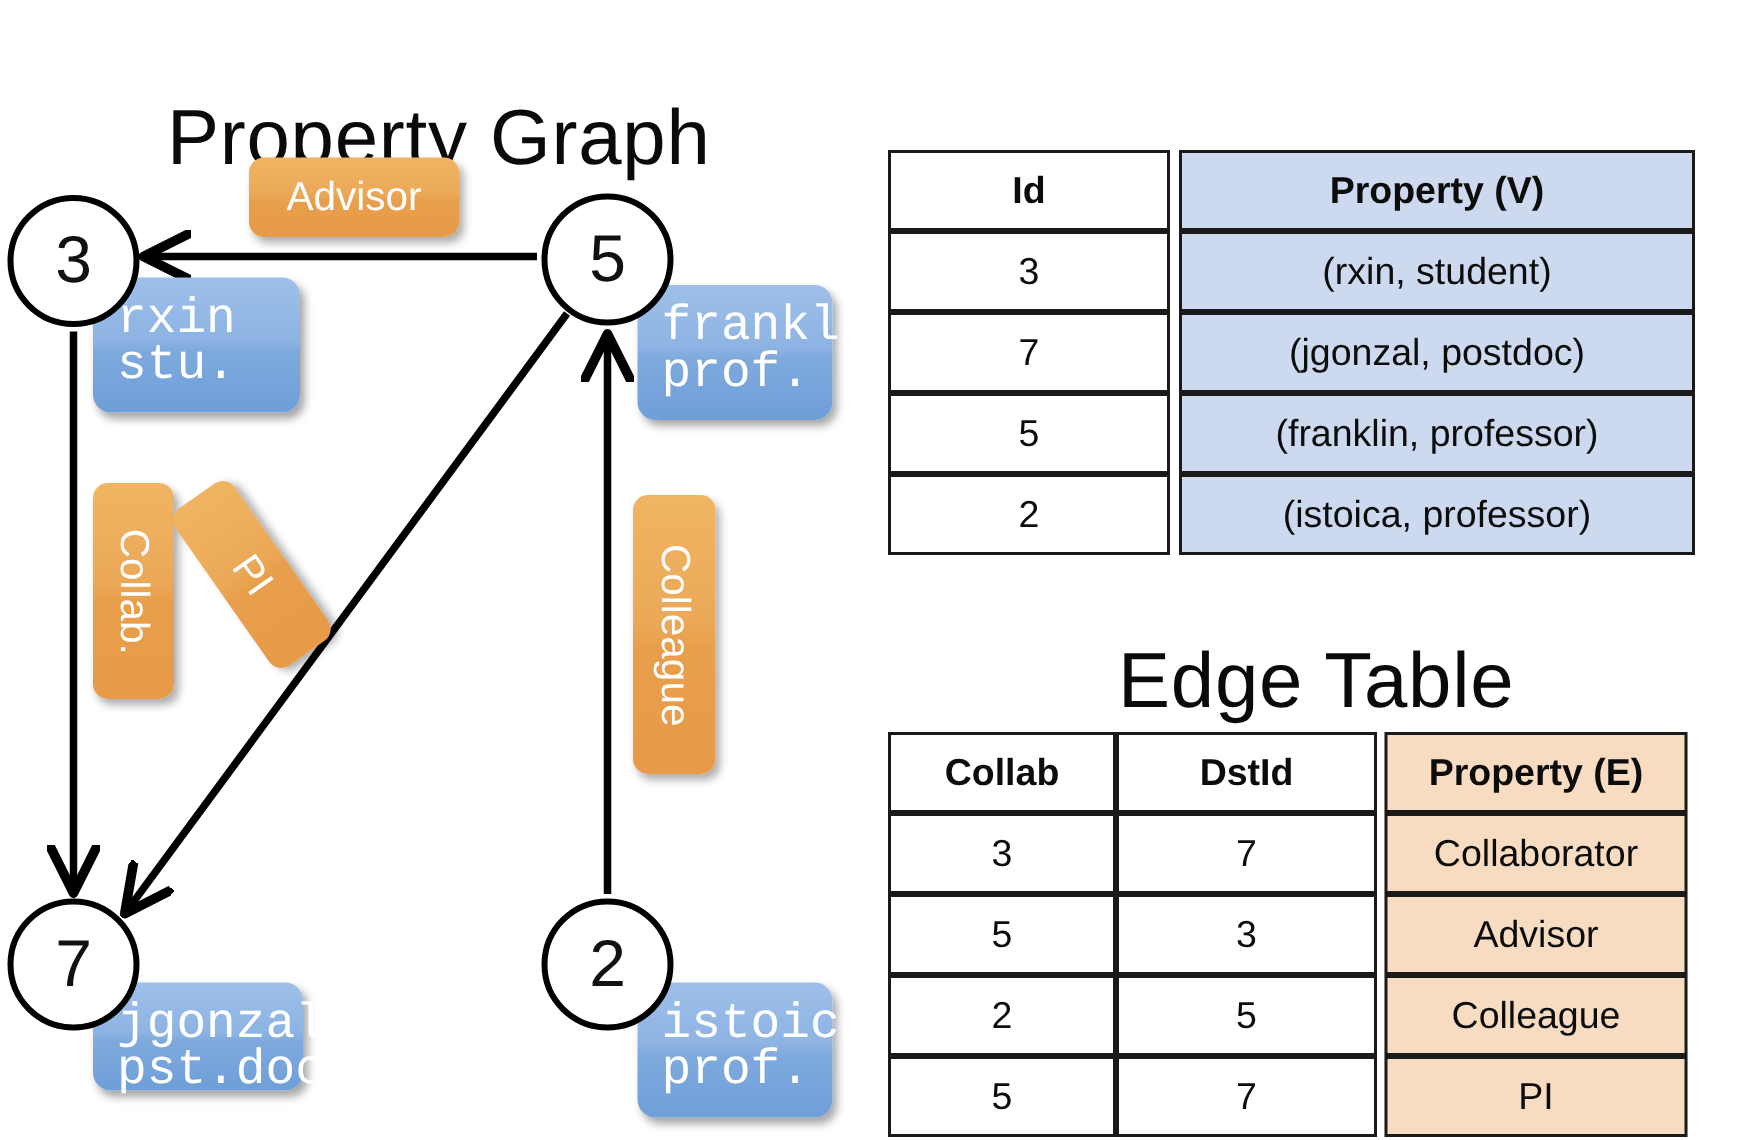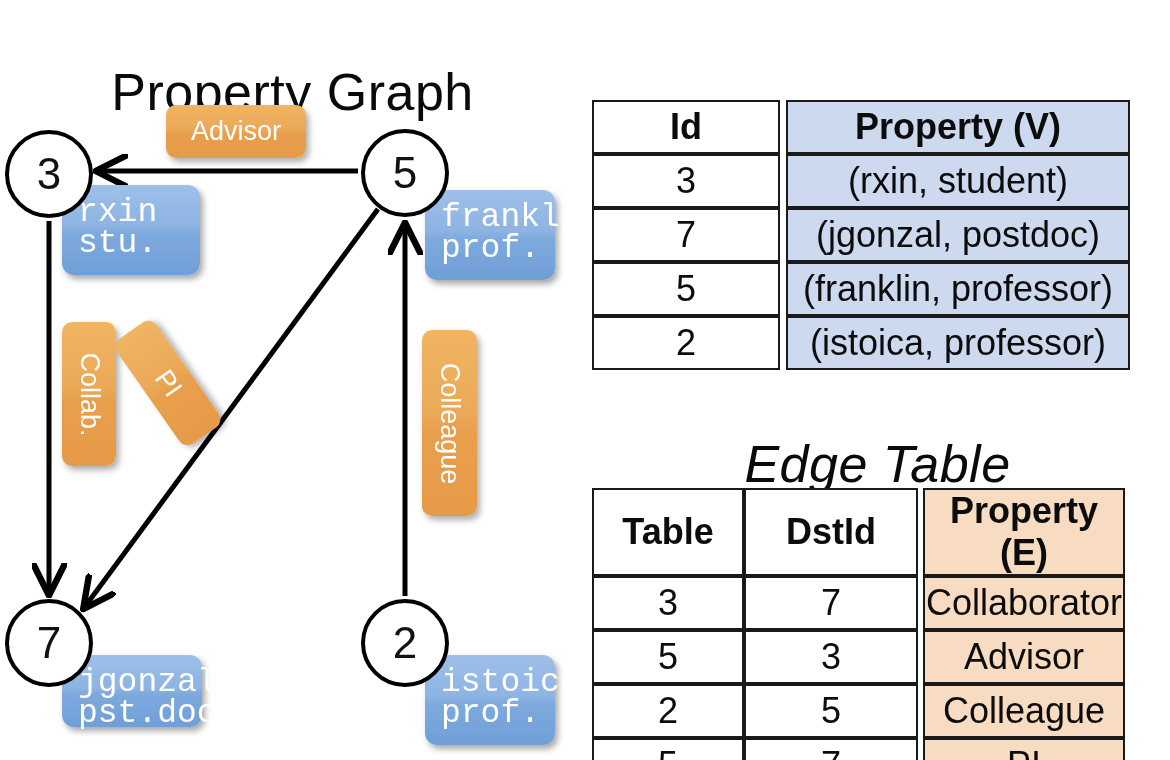--- a/index.html
+++ b/index.html
@@ -23,21 +23,21 @@
     font-weight: 300;
     font-size: 52px;
     letter-spacing: 0.5px;
     color: #0a0a0a;
     white-space: nowrap;
     text-align: center;
     margin-top: 48px;
   }
   #title-property-graph { left: 0px;  top: 14px;  width: 585px; }
   #title-vertex-table   { left: 585px; top: 10px; width: 585px; }
-  #title-edge-table     { left: 585px; top: 386px; width: 585px; font-style: italic; }
+  #title-edge-table     { left: 585px; top: 376px; width: 585px; }
 
   
   #graph-panel { position: absolute; left: 0; top: 0; width: 585px; height: 760px; }
   #graph-edges { position: absolute; left: 0; top: 0; width: 585px; height: 760px; }
 
   .node {
     position: absolute;
     width: 88px; height: 88px;
     border: 4px solid #000;
     border-radius: 50%;
@@ -104,21 +104,21 @@
   }
   #ebox-pi .rot90 { transform: rotate(90deg); display: inline-block; }
 
   
   .tbl { position: absolute; border-collapse: separate; border-spacing: 0; }
   .tbl td {
     border: 2px solid #1a1a1a;
     text-align: center;
     font-family: "Liberation Sans", sans-serif;
     font-weight: 300;
-    font-size: 36px;
+    font-size: 25px;
     color: #0c0c0c;
     padding: 0;
     box-sizing: border-box;
   }
   .tbl td.hdr { font-weight: 700; }
 
   
   #vertex-table { left: 592px; top: 100px; }
   #vertex-table td.col-id   { width: 188px; height: 54px; background: #ffffff; }
   #vertex-table td.col-prop { width: 344px; height: 54px; background: #ccd9ef; }
@@ -219,21 +219,21 @@
         <td class="col-id">2</td>
         <td class="spacer"></td>
         <td class="col-prop">(istoica, professor)</td>
       </tr>
     </tbody>
   </table>
 
   <table class="tbl" id="edge-table">
     <tbody>
       <tr>
-        <td class="col-src hdr">Table</td>
+        <td class="col-src hdr">Collab</td>
         <td class="col-dst hdr">DstId</td>
         <td class="spacer"></td>
         <td class="col-prop hdr">Property (E)</td>
       </tr>
       <tr>
         <td class="col-src">3</td>
         <td class="col-dst">7</td>
         <td class="spacer"></td>
         <td class="col-prop">Collaborator</td>
       </tr>

